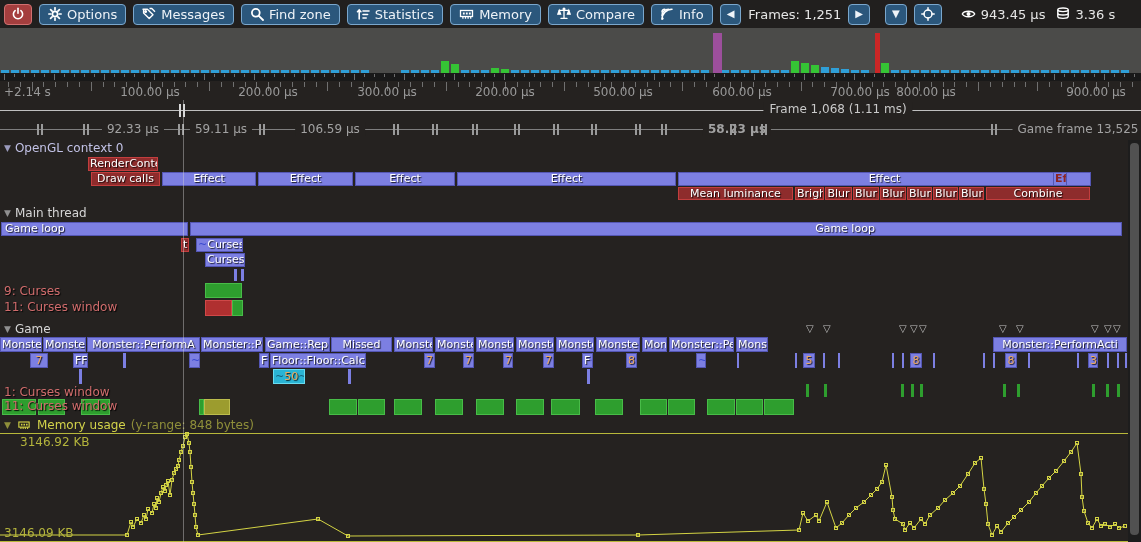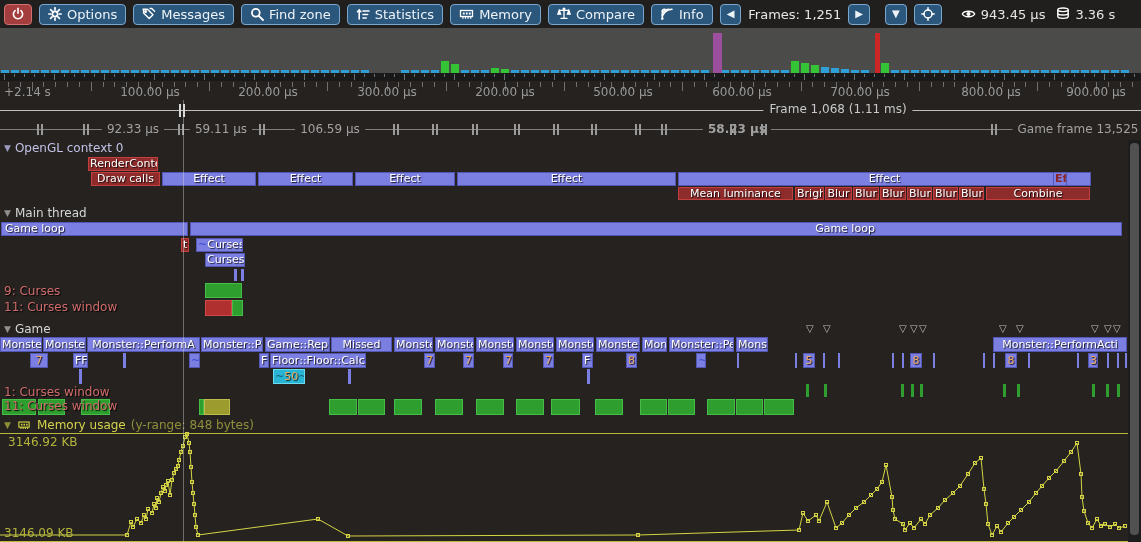--- a/index.html
+++ b/index.html
@@ -416,21 +416,21 @@
       <svg width="16" height="12" viewBox="0 0 14 14">
           <g fill="none" stroke="#d4d444" stroke-width="1.3">
             <rect x="1" y="3.5" width="12" height="6"></rect>
             <path d="M3.4 9.5v2.2M6 9.5v2.2M8.6 9.5v2.2M11.2 9.5v2.2"></path>
             <path d="M3.4 5.5h1.8v2H3.4zM6.4 5.5h1.8v2H6.4zM9.4 5.5h1.8v2H9.4z" fill="#d4d444" stroke="none"></path>
           </g>
         </svg>
       <span>Memory usage</span>
       <span class="mrange">(y-range: 848 bytes)</span>
     </div>
-    <div class="mlabel" style="left:8px;top:435px">3146.92 KB</div>
+    <div class="mlabel" style="left:20px;top:435px">3146.92 KB</div>
     <div class="mlabel" style="left:4px;top:526px">3146.09 KB</div>
   <div class="atick" style="position: absolute; left: 8px; top: 82px; width: 1px; height: 5px;"></div>
       <div class="atick" style="position: absolute; left: 19.83px; top: 82px; width: 1px; height: 5px;"></div>
       <div class="atick" style="position: absolute; left: 31.66px; top: 82px; width: 1px; height: 9px;"></div>
       <div class="atick" style="position: absolute; left: 43.49px; top: 82px; width: 1px; height: 5px;"></div>
       <div class="atick" style="position: absolute; left: 55.32px; top: 82px; width: 1px; height: 5px;"></div>
       <div class="atick" style="position: absolute; left: 67.15px; top: 82px; width: 1px; height: 5px;"></div>
       <div class="atick" style="position: absolute; left: 78.98px; top: 82px; width: 1px; height: 5px;"></div>
       <div class="atick" style="position: absolute; left: 90.81px; top: 82px; width: 1px; height: 9px;"></div>
       <div class="atick" style="position: absolute; left: 102.64px; top: 82px; width: 1px; height: 5px;"></div>
@@ -521,21 +521,21 @@
       <div class="atick" style="position: absolute; left: 1108.19px; top: 82px; width: 1px; height: 5px;"></div>
       <div class="atick" style="position: absolute; left: 1120.02px; top: 82px; width: 1px; height: 5px;"></div>
       <div class="atick" style="position: absolute; left: 1131.85px; top: 82px; width: 1px; height: 5px;"></div>
       <div class="alabel" style="left: 150px;">100.00 μs</div>
       <div class="alabel" style="left: 268px;">200.00 μs</div>
       <div class="alabel" style="left: 387px;">300.00 μs</div>
       <div class="alabel" style="left: 505px;">200.00 μs</div>
       <div class="alabel" style="left: 623px;">500.00 μs</div>
       <div class="alabel" style="left: 742px;">600.00 μs</div>
       <div class="alabel" style="left: 860px;">700.00 μs</div>
-      <div class="alabel" style="left: 991px;">800.00 μs</div>
+      <div class="alabel" style="left: 926px;">800.00 μs</div>
       <div class="alabel" style="left: 1096px;">900.00 μs</div>
       <div class="rline" style="position: absolute; left: 0px; top: 110px; width: 1141px; height: 1px; background: rgb(191, 191, 191);"></div>
       <div class="rmark" style="position: absolute; left: 179px; top: 104px; width: 2px; height: 13px;"></div>
       <div class="rmark" style="position: absolute; left: 183px; top: 104px; width: 2px; height: 13px;"></div>
       <div class="rline" style="position: absolute; left: 0px; top: 129px; width: 1141px; height: 1px; background: rgb(126, 126, 126);"></div>
       <div class="gdiv" style="left: 37px;"></div>
       <div class="gdiv" style="left: 41px;"></div>
       <div class="gdiv" style="left: 83px;"></div>
       <div class="gdiv" style="left: 87px;"></div>
       <div class="gdiv" style="left: 178px;"></div>

